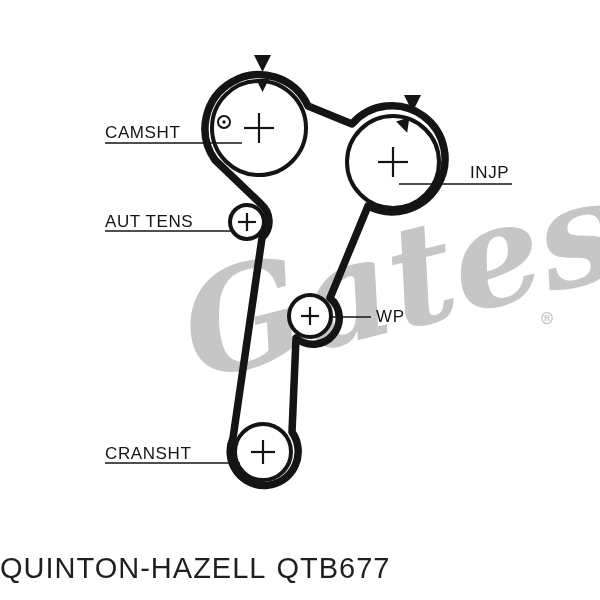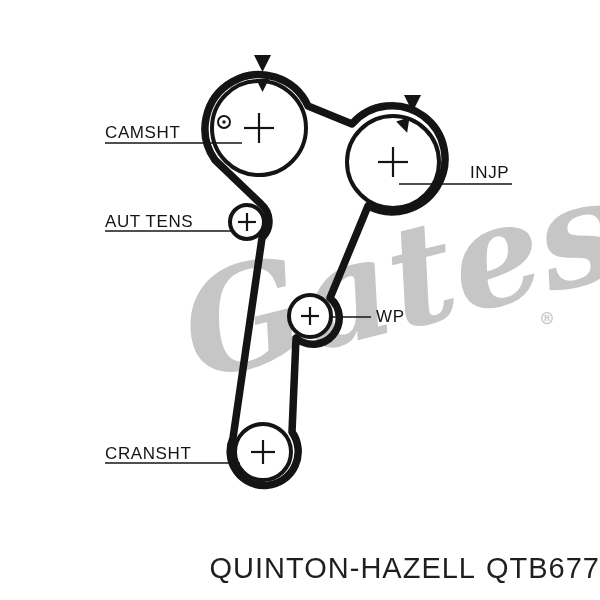--- a/index.html
+++ b/index.html
@@ -24,21 +24,21 @@
     font-style:italic;font-weight:bold;
     fill:#c6c6c6;
   }
   .wm-main{font-size:140px;}
   .wm-reg{font-size:16px;}
   .arrow{fill:#141414;}
   .hole{fill:#ffffff;stroke:#141414;stroke-width:2;}
   .holedot{fill:#141414;}
   .footer{
     position:absolute;left:0;top:552px;width:600px;
-    text-align:right;
+    text-align:left;
     font-size:29px;letter-spacing:1px;color:#1f1f1f;
     white-space:nowrap;
   }
   .footer .part{margin-left:10px;}
 </style>
 </head>
 <body>
 
 <div class="page">
 

